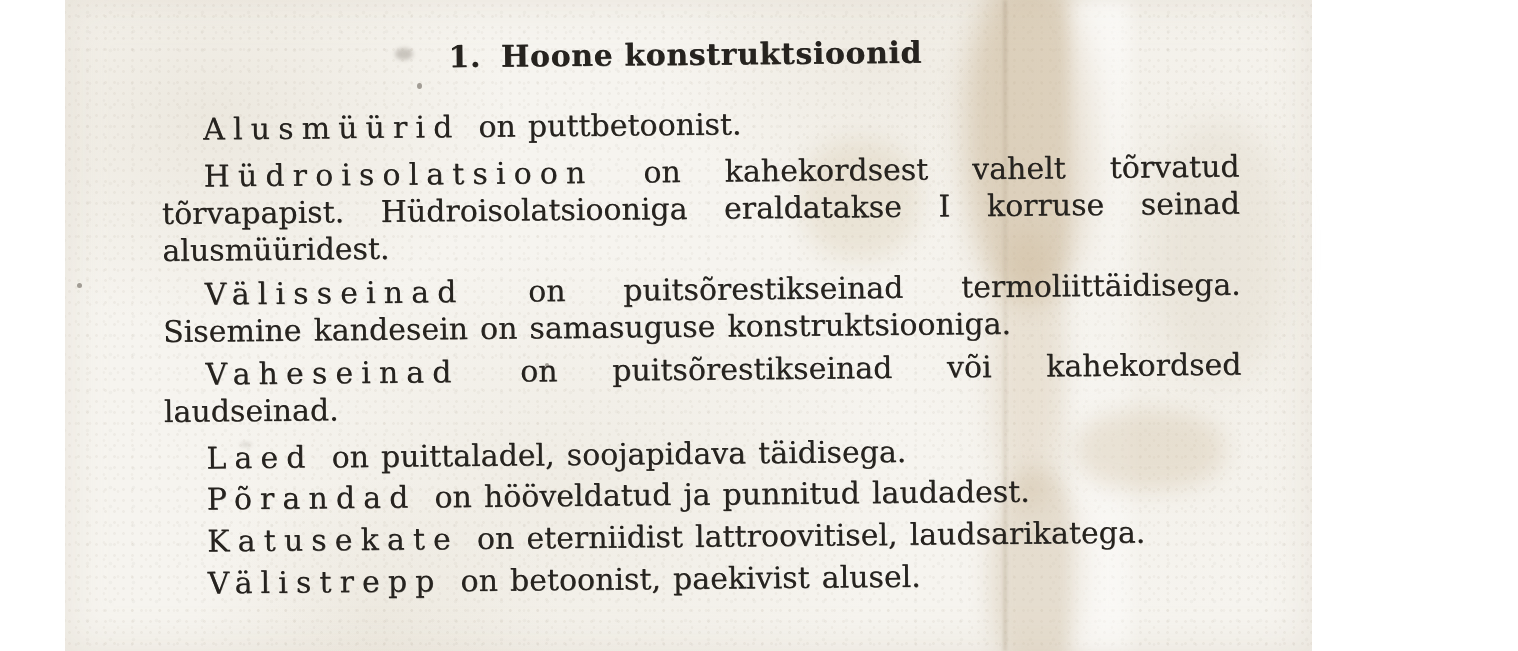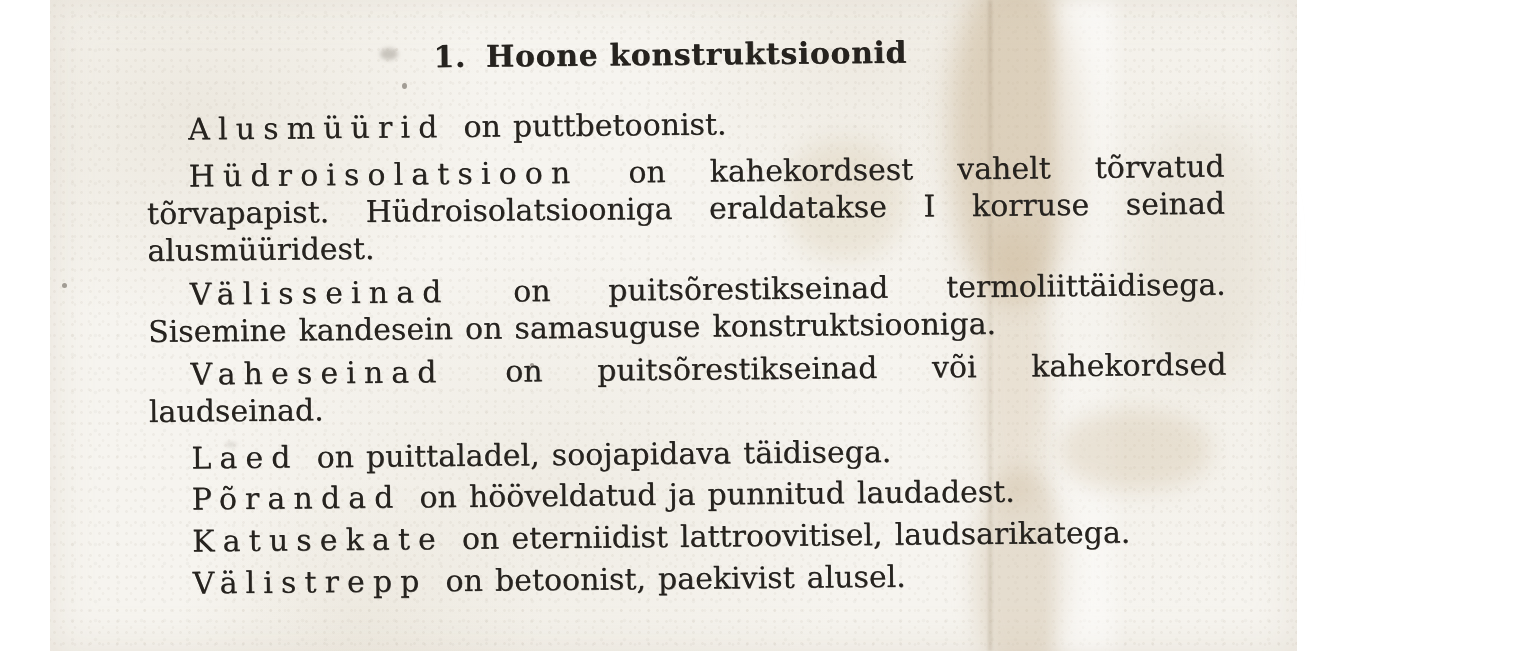--- a/index.html
+++ b/index.html
@@ -3,21 +3,21 @@
 <meta charset="utf-8">
 <style>
   * { margin:0; padding:0; box-sizing:border-box; }
   html,body { width:1518px; height:651px; background:#ffffff; overflow:hidden;
               font-family:"DejaVu Serif","Liberation Serif",serif; }
 
   .stage { position:relative; width:1518px; height:651px; background:#ffffff; }
 
   
   .paper {
-    position:absolute; left:50px; top:0; width:1247px; height:651px;
+    position:absolute; left:65px; top:0; width:1247px; height:651px;
     background:
       radial-gradient(ellipse 420px 300px at 12% 18%, rgba(228,222,209,0.55), transparent 70%),
       radial-gradient(ellipse 500px 340px at 40% 75%, rgba(231,226,214,0.45), transparent 70%),
       radial-gradient(ellipse 380px 500px at 88% 40%, rgba(236,231,220,0.5), transparent 72%),
       radial-gradient(ellipse 300px 220px at 65% 10%, rgba(224,216,200,0.35), transparent 70%),
       radial-gradient(ellipse 260px 200px at 25% 95%, rgba(226,219,204,0.4), transparent 70%),
       #f6f4ef;
     box-shadow: inset 0 0 40px rgba(205,196,178,0.35);
   }
   

